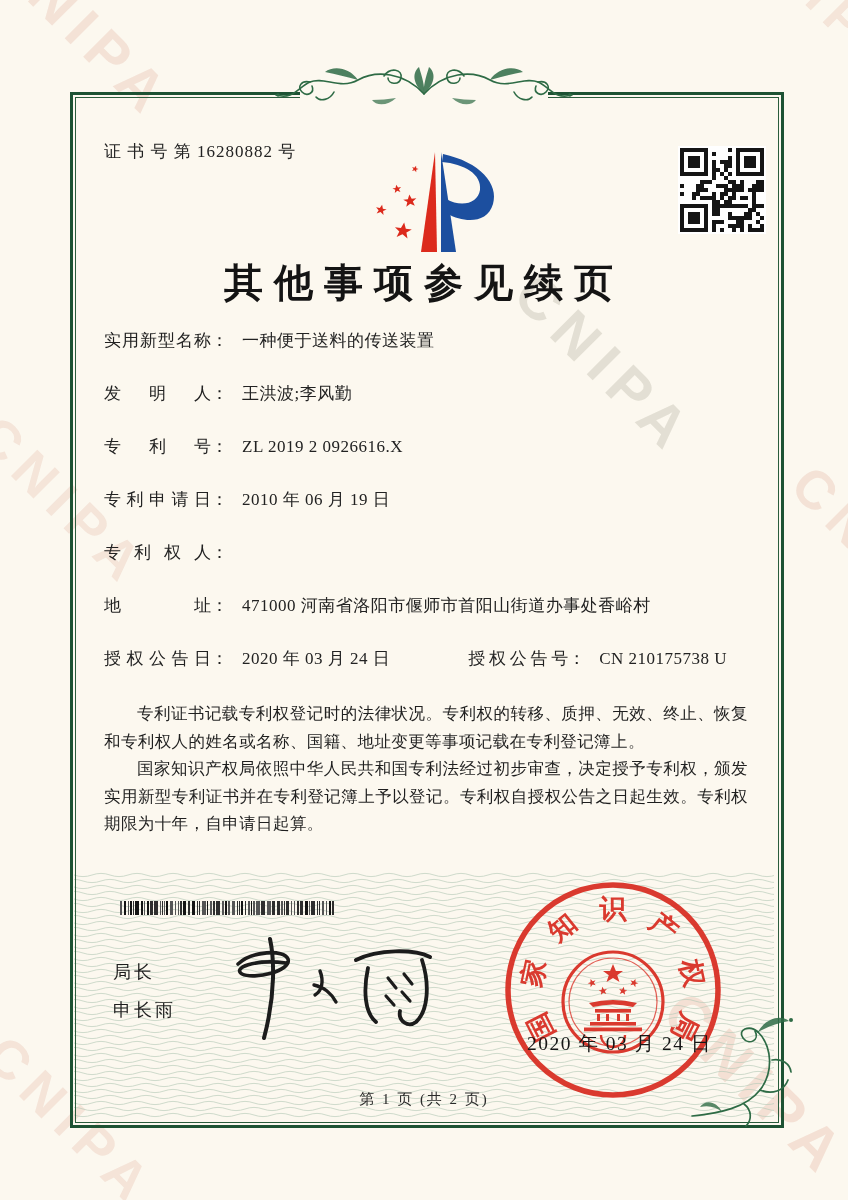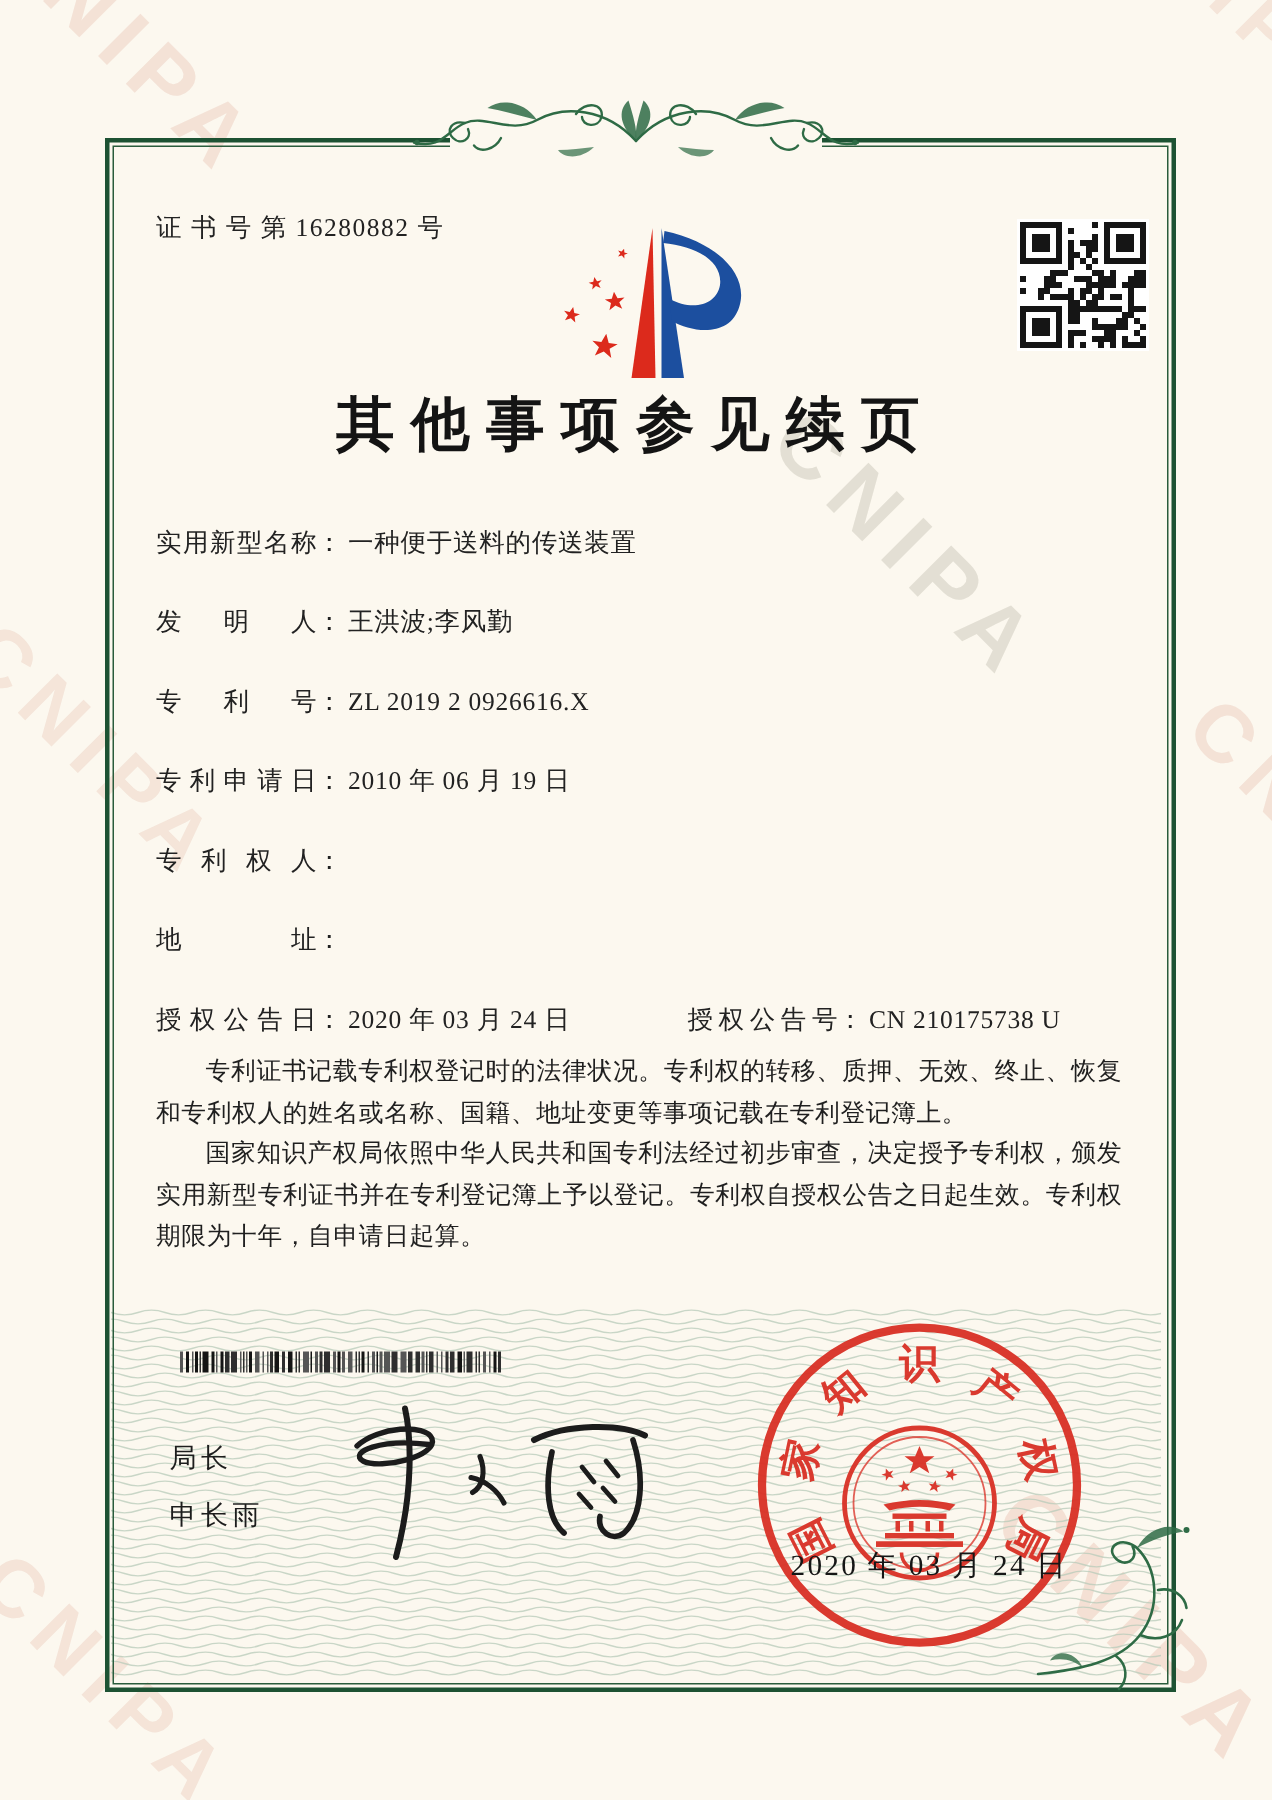--- a/index.html
+++ b/index.html
@@ -21,26 +21,26 @@
   .ornament-corner{position:absolute;left:688px;top:1012px;z-index:3;}
 
   .content{position:absolute;inset:0;z-index:4;}
 
   .cert-number{position:absolute;left:104px;top:140px;font-size:17px;color:#222;letter-spacing:1px;}
   .logo{position:absolute;left:352px;top:140px;}
   .qr{position:absolute;left:678px;top:146px;width:88px;height:88px;background:#fff;}
 
   .title{position:absolute;left:0;right:0;top:256px;text-align:center;font-size:39px;font-weight:bold;color:#141414;letter-spacing:11px;}
 
-  .fields{position:absolute;left:104px;top:350px;width:642px;font-size:17px;color:#222;}
+  .fields{position:absolute;left:104px;top:329px;width:642px;font-size:17px;color:#222;}
   .frow{display:flex;align-items:baseline;margin-bottom:32px;height:21px;}
   .flabel{display:inline-block;width:107px;text-align:justify;text-align-last:justify;}
   .flabel.narrow{width:100px;}
   .fcolon{display:inline-block;}
-  .fvalue{margin-left:4px;letter-spacing:.5px;}
+  .fvalue{margin-left:14px;letter-spacing:.5px;}
   .fpair2{display:flex;align-items:baseline;margin-left:78px;}
 
   .paragraphs{position:absolute;left:104px;top:700px;width:644px;font-size:16.5px;line-height:27.5px;color:#1f1f1f;text-align:justify;}
   .paragraphs p{margin:0;text-indent:2em;letter-spacing:.4px;}
 
   .barcode{position:absolute;left:120px;top:901px;width:216px;height:14px;font-size:0;}
   .barcode span{display:inline-block;height:100%;}
 
   .signer-title{position:absolute;left:113px;top:960px;font-size:18px;letter-spacing:3px;color:#1d1d1d;}
   .signer-name{position:absolute;left:113px;top:998px;font-size:18px;letter-spacing:3px;color:#1d1d1d;}
@@ -324,20 +324,21 @@
           <span class="fcolon">：</span>
         <span class="fvalue">2010 年 06 月 19 日</span>
       </div>
       <div class="frow">
         <span class="flabel">专利权人</span>
           <span class="fcolon">：</span>
       </div>
       <div class="frow">
         <span class="flabel">地址</span>
           <span class="fcolon">：</span>
+        <span class="fvalue">471000 河南省洛阳市偃师市首阳山街道办事处香峪村</span>
       </div>
       <div class="frow">
         <span class="flabel">授权公告日</span>
           <span class="fcolon">：</span>
         <span class="fvalue">2020 年 03 月 24 日</span>
         <span class="fpair2">
           <span class="flabel narrow">授权公告号</span>
             <span class="fcolon">：</span>
           <span class="fvalue">CN 210175738 U</span>
         </span>
@@ -408,15 +409,16 @@
         <rect x="-7" y="12" width="3" height="7" stroke="none"></rect>
         <rect x="4" y="12" width="3" height="7" stroke="none"></rect>
         <rect x="13" y="12" width="3" height="7" stroke="none"></rect>
         <rect x="-23" y="20" width="46" height="3.6" stroke="none"></rect>
         <rect x="-29" y="25.5" width="58" height="3.8" stroke="none"></rect>
         <path d="M-12,33 a12,12 0 0 0 24,0" fill="none" stroke-width="2.4"></path>
       </g>
     </svg>
     <div class="seal-date">2020 年 03 月 24 日</div>
 
+    <div class="page-number">第 1 页 (共 2 页)</div>
 
   </div>
 </div>
 
 </body></html>

